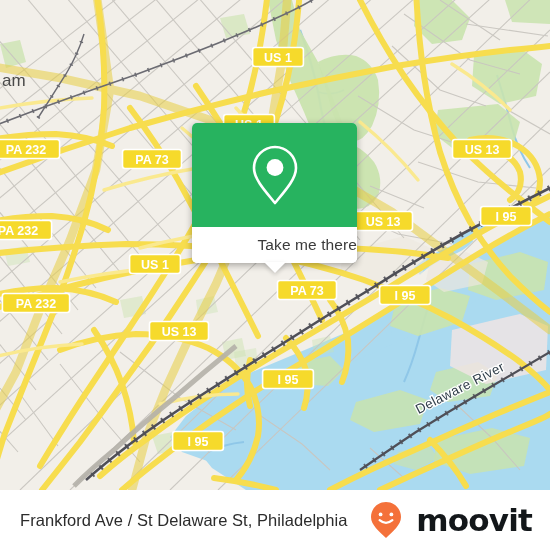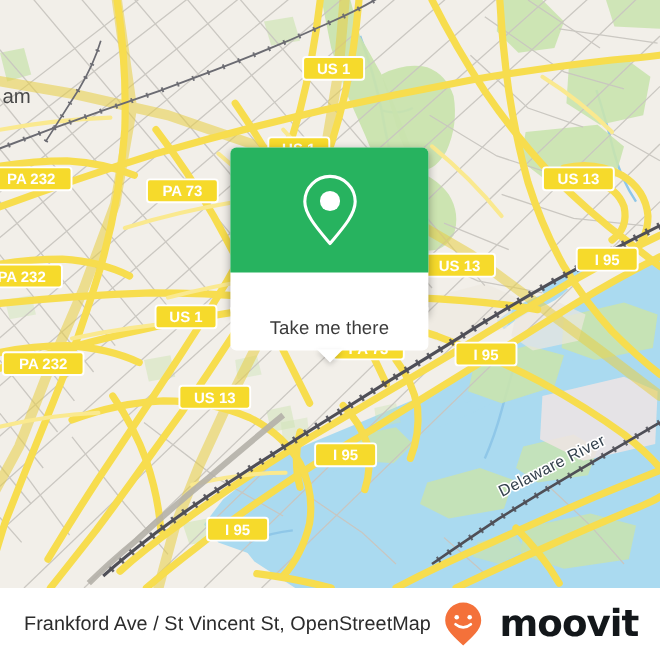--- a/index.html
+++ b/index.html
@@ -58,23 +58,22 @@
     display: flex;
     align-items: center;
     justify-content: center;
   }
   #popup-footer {
     height: 36px;
     background: #ffffff;
     border-radius: 0 0 5px 5px;
     display: flex;
     align-items: center;
-    justify-content: center;
+    justify-content: flex-end;
     position: relative;
-    margin-top: 29px;
   }
   #popup-label {
     font-size: 15.5px;
     color: #3b3b3b;
     letter-spacing: 0.1px;
   }
   #popup-pointer {
     position: absolute;
     left: 50%;
     margin-left: -11px;
@@ -432,21 +431,21 @@
         <circle cx="28" cy="24.5" r="8.4" fill="#ffffff"></circle>
       </svg>
     </div>
     <div id="popup-footer">
       <span id="popup-label">Take me there</span>
       <div id="popup-pointer"></div>
     </div>
   </div>
 
   <div id="bottom-bar">
-    <span id="place-name">Frankford Ave / St Vincent St, OpenStreetMap</span>
+    <span id="place-name">Frankford Ave / St Delaware St, Philadelphia</span>
     <div id="moovit-logo">
       <svg width="32" height="38" viewBox="0 0 32 38">
         <path d="M16 1 C7.7 1 1 7.7 1 16 C1 24 9 30 16 37 C23 30 31 24 31 16 C31 7.7 24.3 1 16 1 Z" fill="#f4713a"></path>
         <circle cx="10.6" cy="13.4" r="1.9" fill="#ffffff"></circle>
         <circle cx="21.4" cy="13.4" r="1.9" fill="#ffffff"></circle>
         <path d="M9.6 19.2 Q16 24.6 22.4 19.2" fill="none" stroke="#ffffff" stroke-width="2.2" stroke-linecap="round"></path>
       </svg>
       <span id="moovit-wordmark">moovit</span>
     </div>
   </div>

